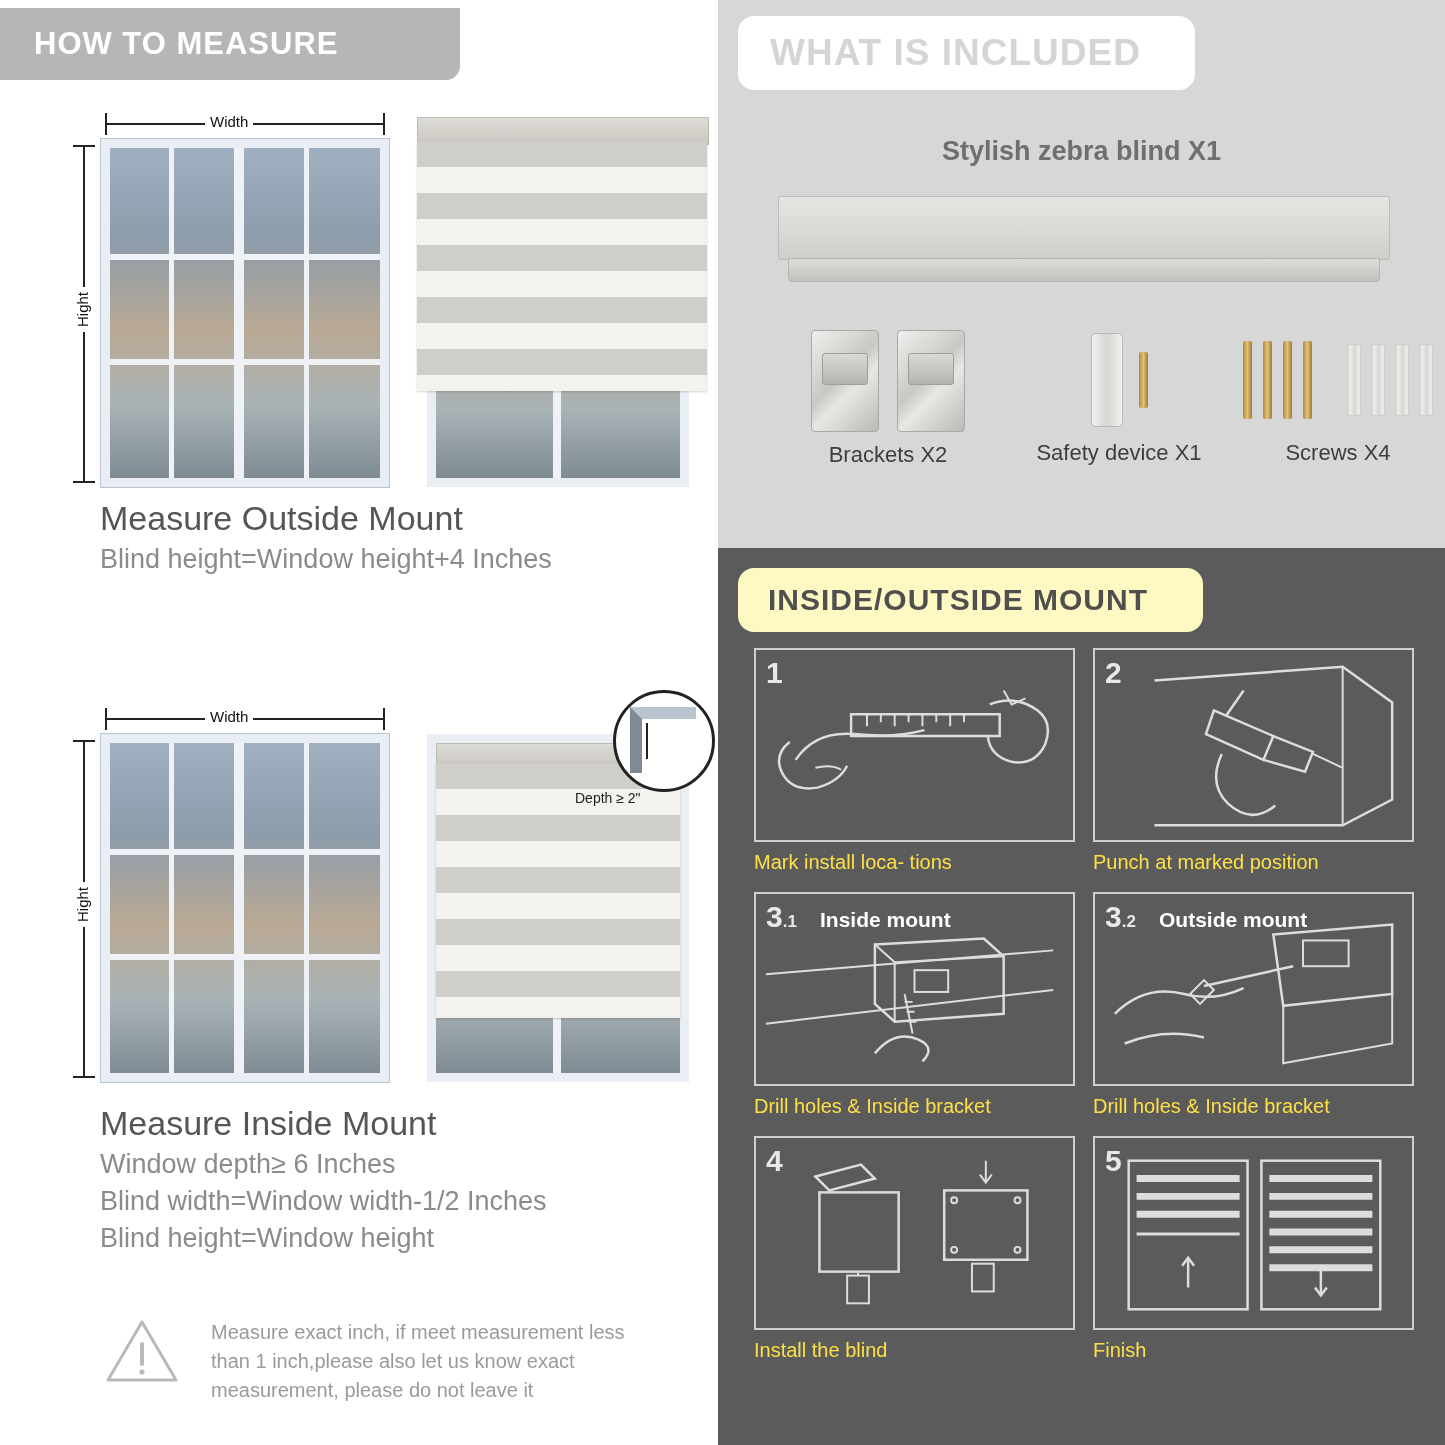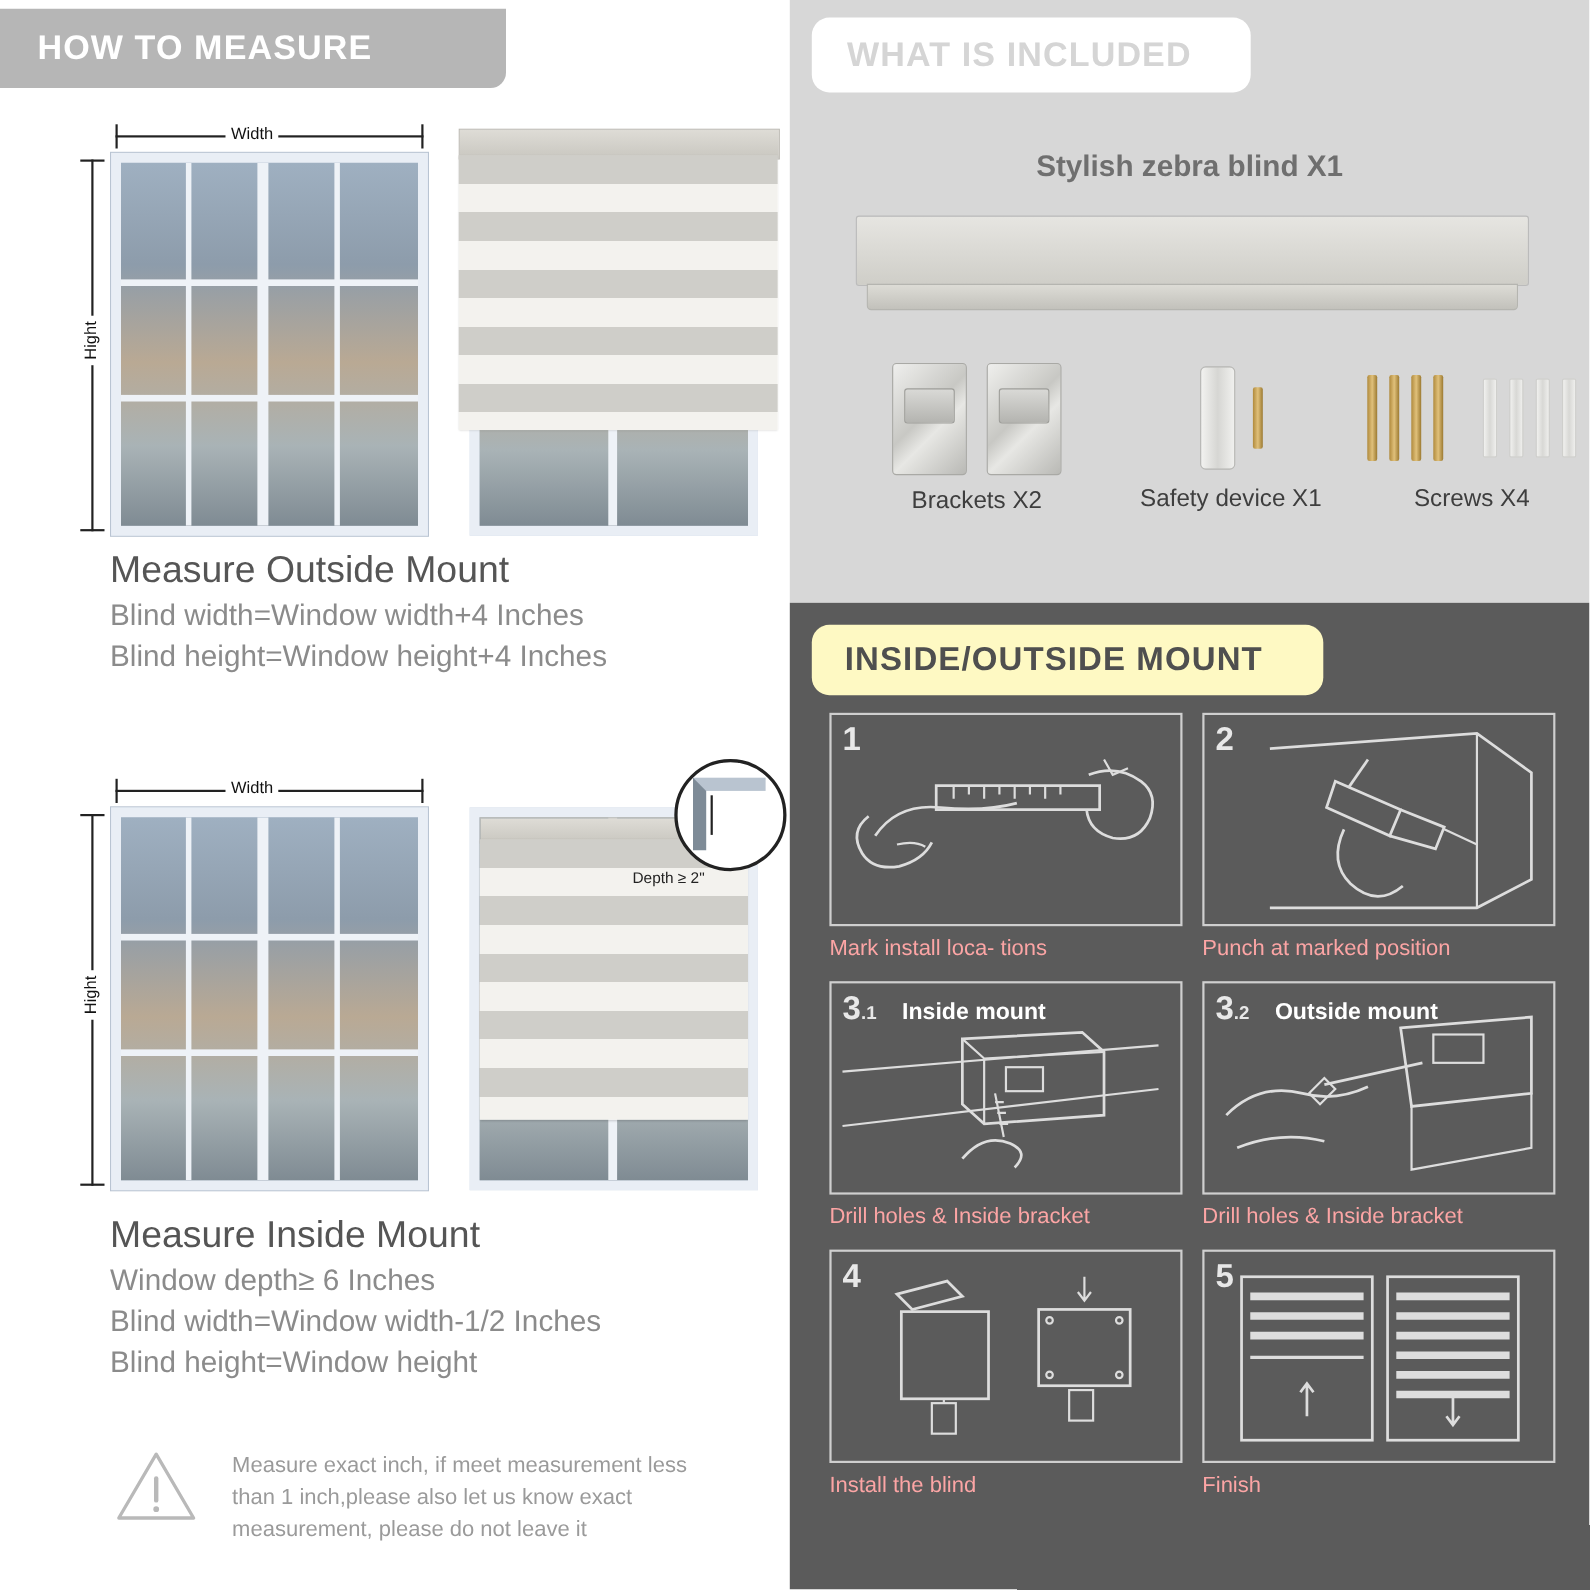--- a/index.html
+++ b/index.html
@@ -56,21 +56,21 @@
   .circle-zoom{position:absolute;width:96px;height:96px;border-radius:50%;border:3px solid #222;overflow:hidden;background:#fff;}
   .zoom-label{position:absolute;font-size:14px;color:#222;}
 
   .note{position:absolute;left:105px;top:1318px;width:560px;display:flex;gap:32px;align-items:flex-start;}
   .warn-tri{width:74px;height:66px;flex:0 0 74px;position:relative;}
   .note-text{font-size:20px;color:#9a9a9a;line-height:1.45;}
 
   
   .right-top{position:absolute;left:718px;top:0;width:727px;height:548px;background:#d7d7d7;box-sizing:border-box;}
   .right-top .panel-tab{position:absolute;left:20px;top:16px;background:#ffffff;color:#d5d5d5;border-radius:16px;
-     padding:16px 54px 16px 32px;font-size:31px;}
+     padding:16px 54px 16px 32px;font-size:37px;}
   .incl-title{position:absolute;top:136px;width:100%;text-align:center;font-size:27px;color:#6f6f6f;font-weight:bold;}
 
   .rail-art{position:absolute;left:60px;top:196px;width:610px;height:92px;}
   .rail-top{position:absolute;left:0;top:0;width:610px;height:62px;background:linear-gradient(180deg,#e6e5e1,#cfcec8);border:1px solid #bbb;border-radius:3px;}
   .rail-bot{position:absolute;left:10px;top:62px;width:590px;height:22px;background:linear-gradient(180deg,#dddcd6,#c2c1bb);border:1px solid #b5b5b0;border-radius:0 0 4px 4px;}
 
   .parts{position:absolute;top:330px;left:0;width:727px;height:190px;}
   .part{position:absolute;text-align:center;}
   .part-label{font-size:22px;color:#3e3e3e;margin-top:10px;}
 
@@ -84,21 +84,21 @@
   .right-bot{position:absolute;left:718px;top:548px;width:727px;height:897px;background:#5b5b5b;box-sizing:border-box;}
   .right-bot .panel-tab{position:absolute;left:20px;top:20px;background:#fef9c3;color:#4f4f4f;border-radius:16px;
      padding:15px 55px 15px 30px;font-size:30px;}
 
   .steps{position:absolute;left:36px;top:100px;width:660px;display:grid;grid-template-columns:1fr 1fr;gap:18px 18px;}
   .step{position:relative;}
   .step-box{position:relative;border:2px solid #cfcfcf;height:194px;box-sizing:border-box;background:#5b5b5b;overflow:hidden;}
   .step-num{position:absolute;left:10px;top:6px;font-size:30px;color:#e8e8e8;font-weight:bold;}
   .step-num small{font-size:17px;}
   .step-sub{position:absolute;left:64px;top:14px;font-size:21px;color:#ffffff;font-weight:bold;}
-  .step-cap{margin-top:9px;font-size:20px;color:#fca5a5;}
+  .step-cap{margin-top:9px;font-size:20px;color:#fde047;}
 </style>
 </head>
 <body>
 
 <div class="page">
 
   <div class="left">
 
     <div class="panel-tab">
       <span>HOW TO MEASURE</span>
@@ -131,21 +131,20 @@
           <div class="win-inner">
             <div class="mullion" style="left:48%;top:0;width:8px;height:100%;"></div>
             <div class="grid-h" style="left:0;top:42%;width:100%;height:5px;"></div>
           </div>
         </div>
         <div class="headrail" style="left:362px;top:22px;width:290px;height:26px;"></div>
         <div class="blind" style="left:362px;top:46px;width:290px;height:250px;"></div>
       </div>
 
       <div class="mtitle">Measure Outside Mount</div>
-      <div class="mline">Blind width=Window width+4 Inches</div>
       <div class="mline">Blind height=Window height+4 Inches</div>
     </div>
 
     <div class="measure-block mb2">
       <div class="diagram" style="height:400px;">
 
         <div class="dim-line" style="left:50px;top:28px;width:280px;height:2px;"></div>
         <div class="dim-line" style="left:50px;top:18px;width:2px;height:22px;"></div>
         <div class="dim-line" style="left:328px;top:18px;width:2px;height:22px;"></div>
         <div class="dim-label" style="left:150px;top:18px;">Width</div>

